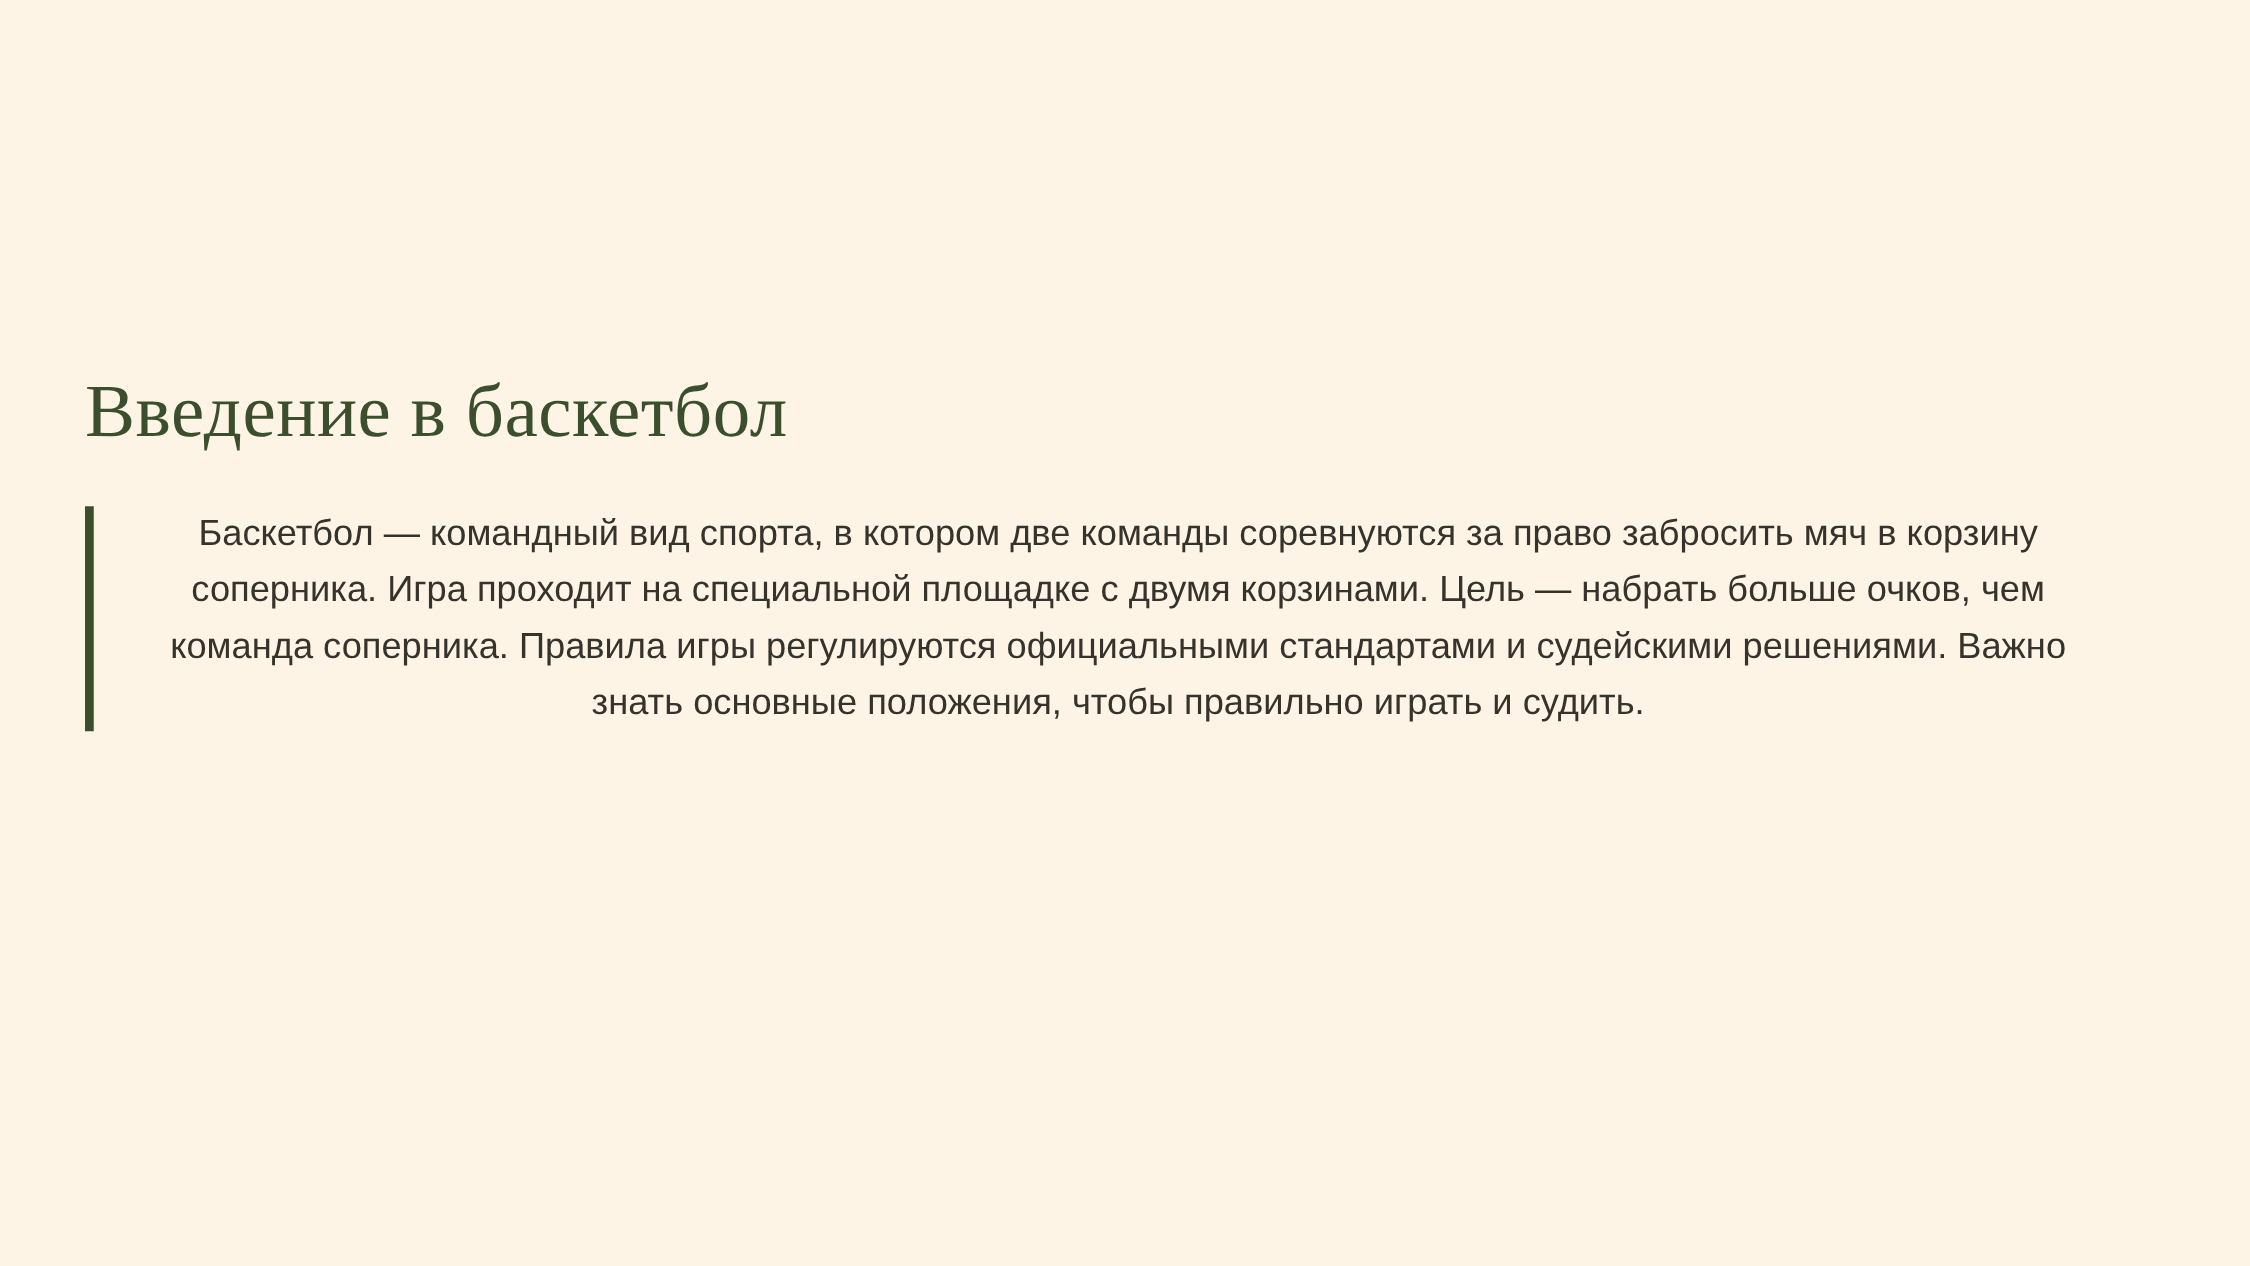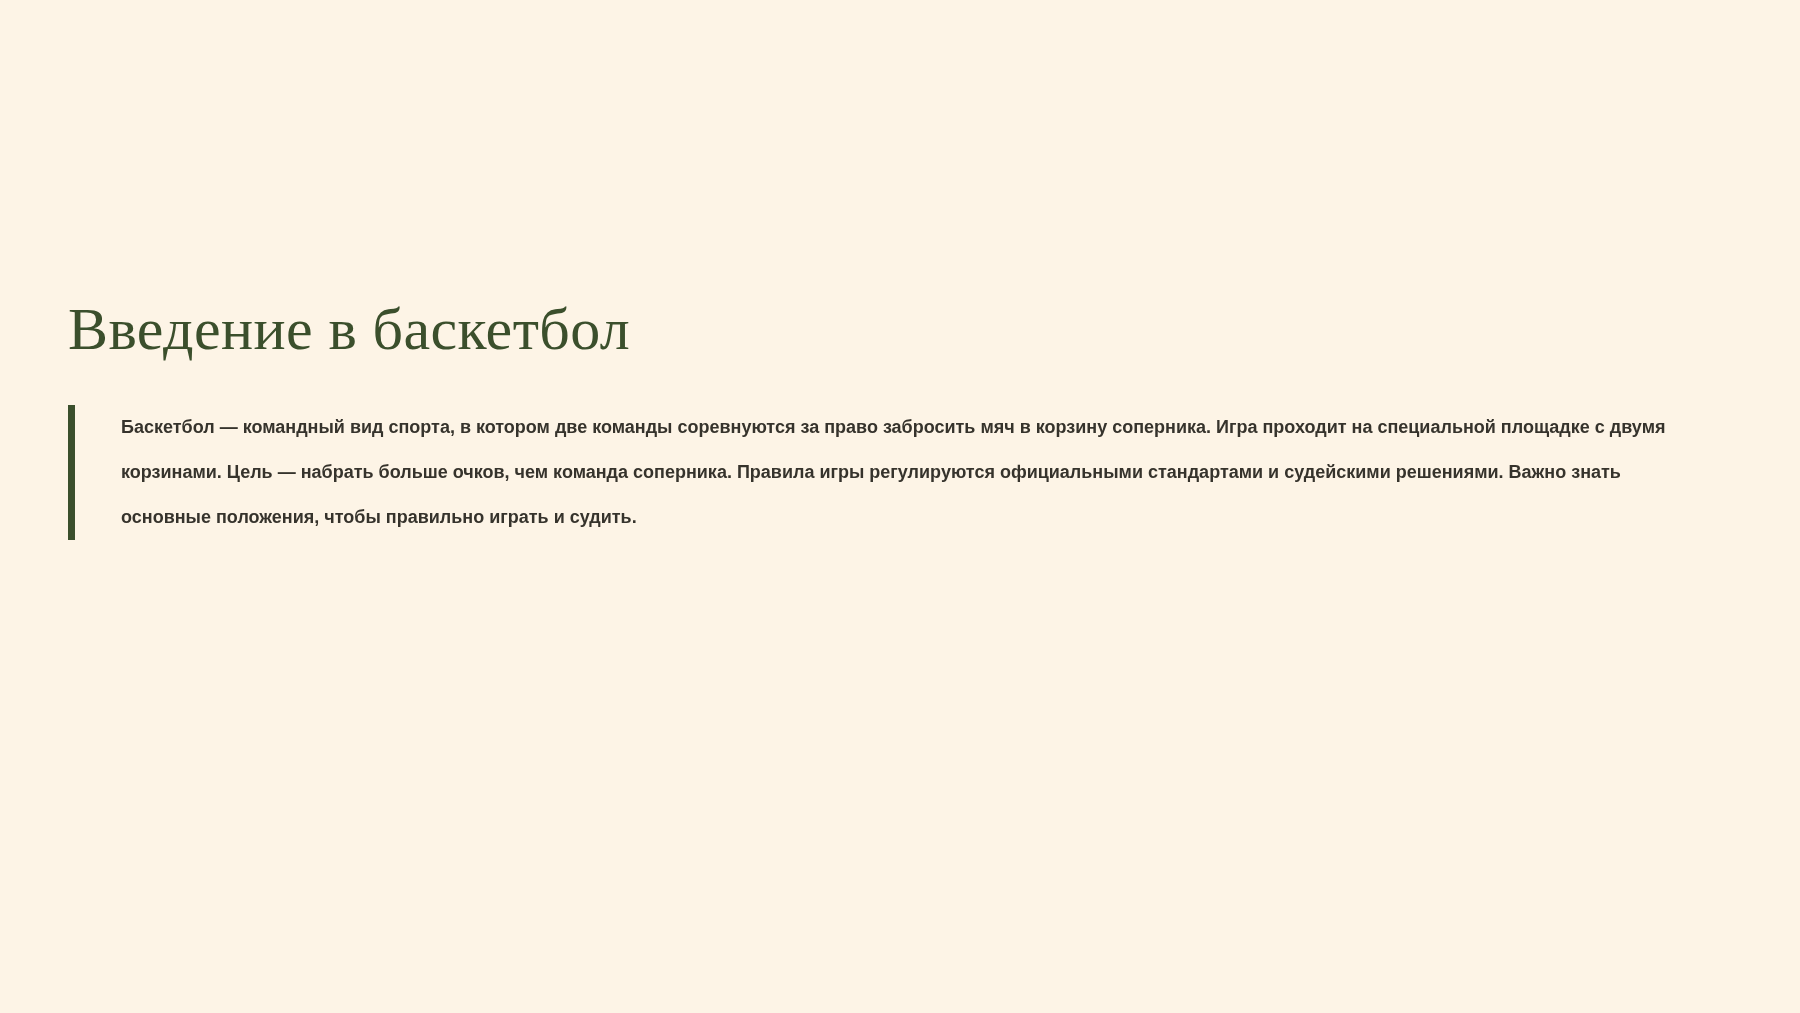--- a/index.html
+++ b/index.html
@@ -44,26 +44,26 @@
   .body-block {
     margin-top: 42px;
     padding-left: 46px;
     border-left: 7px solid #3b4f2c;
     box-sizing: border-box;
   }
 
   .body-text {
     margin: 0;
     font-family: "Liberation Sans", "DejaVu Sans", sans-serif;
-    font-weight: 700;
-    font-size: 18px;
+    font-weight: 400;
+    font-size: 29px;
     line-height: 45px;
     color: #36332c;
     max-width: 1582px;
-    text-align: left;
+    text-align: center;
   }
 </style>
 </head>
 <body>
 
 <div class="slide">
 
   <div class="content">
 
     <h1 class="slide-title">Введение в баскетбол</h1>

